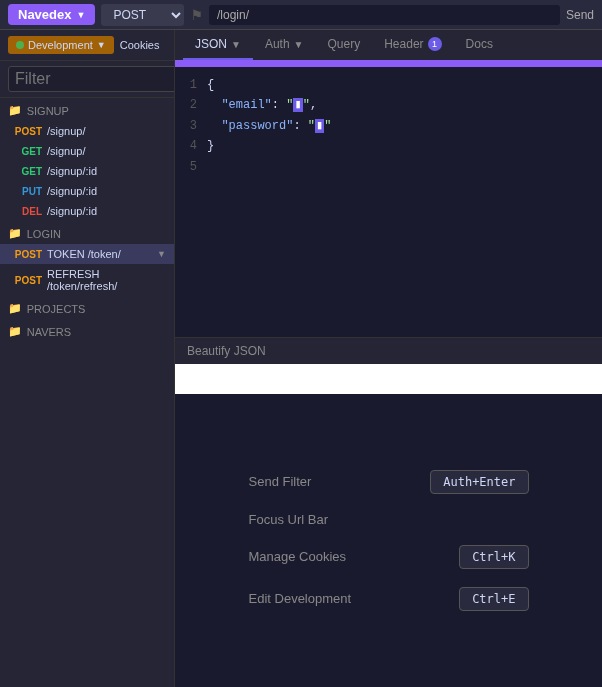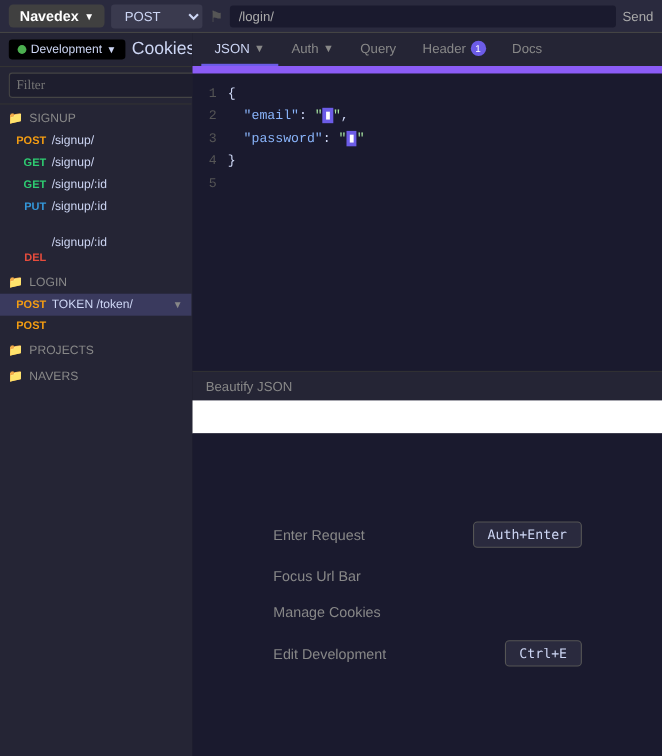--- a/index.html
+++ b/index.html
@@ -19,21 +19,21 @@
     .top-bar {
       display: flex;
       align-items: center;
       background: #2a2a3e;
       height: 30px;
       padding: 0 8px;
       gap: 6px;
       border-bottom: 1px solid #444;
     }
     .app-title {
-      background: #404040;
+      background: #8b5cf6;
       color: #fff;
       font-weight: bold;
       padding: 3px 10px;
       border-radius: 4px;
       font-size: 13px;
       display: flex;
       align-items: center;
       gap: 5px;
     }
     .app-title-chevron {
@@ -82,21 +82,21 @@
       overflow-y: auto;
     }
     .sidebar-top {
       display: flex;
       align-items: center;
       padding: 6px 8px;
       gap: 6px;
       border-bottom: 1px solid #333;
     }
     .env-btn {
-      background: #000000;
+      background: #a16207;
       color: #cdd6f4;
       border: none;
       padding: 3px 8px;
       border-radius: 3px;
       font-size: 11px;
       cursor: pointer;
       display: flex;
       align-items: center;
       gap: 4px;
     }
@@ -104,39 +104,38 @@
       width: 8px;
       height: 8px;
       background: #4caf50;
       border-radius: 50%;
       display: inline-block;
     }
     .cookies-btn {
       background: transparent;
       color: #cdd6f4;
       border: none;
-      font-size: 16px;
+      font-size: 11px;
       cursor: pointer;
     }
     .filter-row {
       display: flex;
       align-items: center;
       padding: 5px 8px;
       gap: 4px;
       border-bottom: 1px solid #333;
     }
     .filter-input {
       flex: 1;
       background: #1e1e2e;
       border: 1px solid #444;
       color: #cdd6f4;
       padding: 3px 6px;
       border-radius: 3px;
-      font-size: 12px;
-      font-family: Liberation Serif, serif;
+      font-size: 16px;
     }
     .filter-settings {
       background: #3a3a4e;
       border: none;
       color: #cdd6f4;
       width: 22px;
       height: 22px;
       border-radius: 3px;
       cursor: pointer;
       font-size: 10px;
@@ -172,21 +171,21 @@
     .method-badge {
       font-size: 10px;
       font-weight: bold;
       width: 28px;
       text-align: right;
       flex-shrink: 0;
     }
     .method-post { color: #f39c12; }
     .method-get { color: #2ecc71; }
     .method-put { color: #3498db; }
-    .method-del { color: #e74c3c; margin-top: 27px; }
+    .method-del { color: #e74c3c; }
     .nav-item-path {
       color: #cdd6f4;
       font-size: 11px;
     }
     .nav-item-chevron {
       margin-left: auto;
       color: #888;
       font-size: 9px;
     }
 
@@ -383,20 +382,21 @@
         <span class="folder-icon">📁</span>
         <span>LOGIN</span>
       </div>
       <div class="nav-item active">
         <span class="method-badge method-post">POST</span>
         <span class="nav-item-path">TOKEN /token/</span>
         <span class="nav-item-chevron">▼</span>
       </div>
       <div class="nav-item">
         <span class="method-badge method-post">POST</span>
+        <span class="nav-item-path">REFRESH /token/refresh/</span>
       </div>
     </div>
 
     <div class="sidebar-section">
       <div class="section-header">
         <span class="folder-icon">📁</span>
         <span>PROJECTS</span>
       </div>
     </div>
 
@@ -458,28 +458,29 @@
     </div>
 
     <div class="bottom-bar">
       <button class="beautify-btn">Beautify JSON</button>
     </div>
 
     <div class="response-area"></div>
 
     <div class="shortcuts-overlay">
       <div class="shortcut-row">
-        <span class="shortcut-label">Enter Request</span>
+        <span class="shortcut-label">Send Filter</span>
         <span class="shortcut-key">Auth+Enter</span>
       </div>
       <div class="shortcut-row">
         <span class="shortcut-label">Focus Url Bar</span>
       </div>
       <div class="shortcut-row">
         <span class="shortcut-label">Manage Cookies</span>
+        <span class="shortcut-key">Ctrl+K</span>
       </div>
       <div class="shortcut-row">
         <span class="shortcut-label">Edit Development</span>
         <span class="shortcut-key">Ctrl+E</span>
       </div>
     </div>
   </div>
 
 </div>
 

